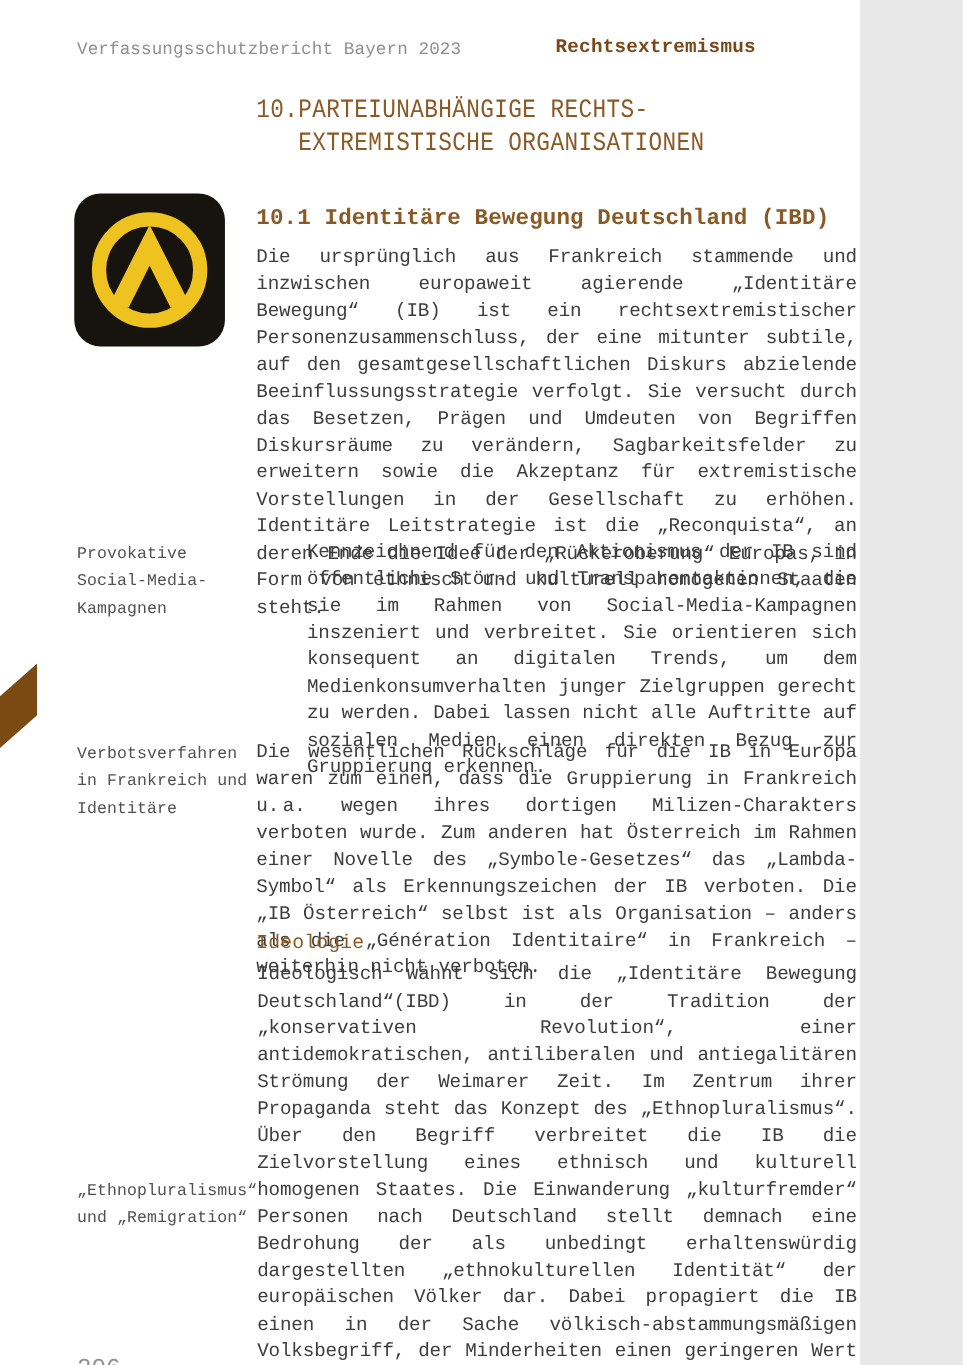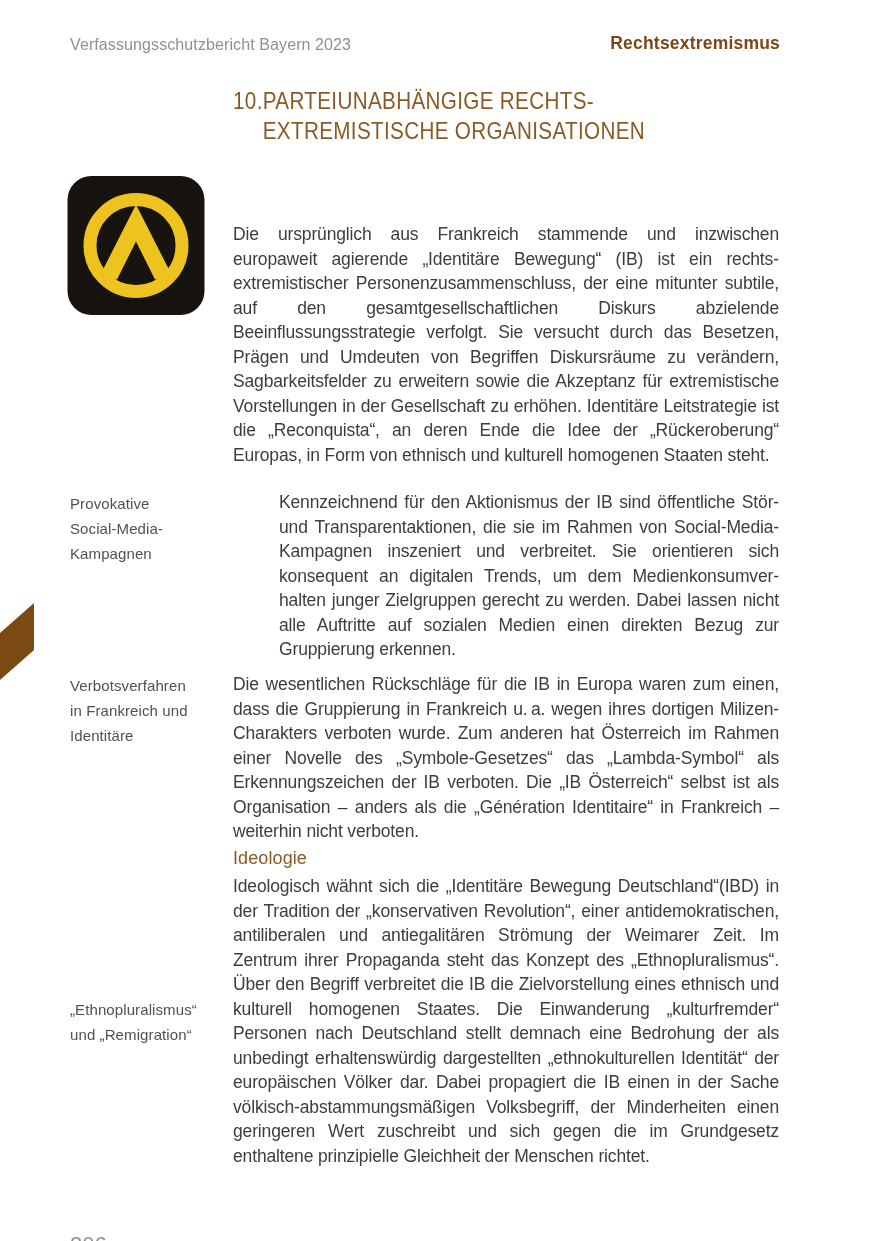--- a/index.html
+++ b/index.html
@@ -1,20 +1,20 @@
 <!DOCTYPE html>
 <html lang="de"><head>
 <meta charset="utf-8">
 <style>
   html,body{margin:0;padding:0;background:#e8e8e8;}
   .page{
     position:relative;
-    width:875px;height:1241px;
+    width:782px;height:1241px;
     background:#ffffff;
-    font-family:Liberation Sans, sans-serif;
+    font-family:Liberation Mono, monospace;
     overflow:hidden;
   }
   
   .hdr-left{
     position:absolute;left:70px;top:36px;
     font-size:16px;color:#909090;letter-spacing:.1px;
   }
   .hdr-right{
     position:absolute;right:95px;top:33px;
     font-size:17.5px;font-weight:700;color:#7b4718;letter-spacing:.2px;text-align:right;
@@ -88,20 +88,21 @@
   </div>
 
   <div class="logo">
     <svg viewBox="0 0 138 140" xmlns="http://www.w3.org/2000/svg">
       <rect x="0.5" y="0.5" width="137" height="139" rx="24" fill="#17130e"></rect>
       <circle cx="69" cy="70" r="46" fill="none" stroke="#efc31f" stroke-width="13"></circle>
       <path d="M69 29 L107 104 L88 104 L69 66 L50 104 L31 104 Z" fill="#efc31f"></path>
     </svg>
   </div>
 
+  <h2 class="section-h">10.1 Identitäre Bewegung Deutschland (IBD)</h2>
 
   <div class="group g1">
     <div class="note"></div>
     <div class="body-text">Die ursprünglich aus Frankreich stammende und inzwischen europaweit agierende „Identitäre Bewegung“ (IB) ist ein rechts­extremistischer Personenzusammenschluss, der eine mitunter subtile, auf den gesamtgesellschaftlichen Diskurs abzielende Beeinflussungsstrategie verfolgt. Sie versucht durch das Be­setzen, Prägen und Umdeuten von Begriffen Diskursräume zu verändern, Sagbarkeitsfelder zu erweitern sowie die Akzeptanz für extremistische Vorstellungen in der Gesellschaft zu erhöhen. Identitäre Leitstrategie ist die „Reconquista“, an deren Ende die Idee der „Rückeroberung“ Europas, in Form von ethnisch und kulturell homogenen Staaten steht.</div>
   </div>
 
   <div class="group g2">
     <div class="note">Provokative
 Social-Media-
 Kampagnen</div>

